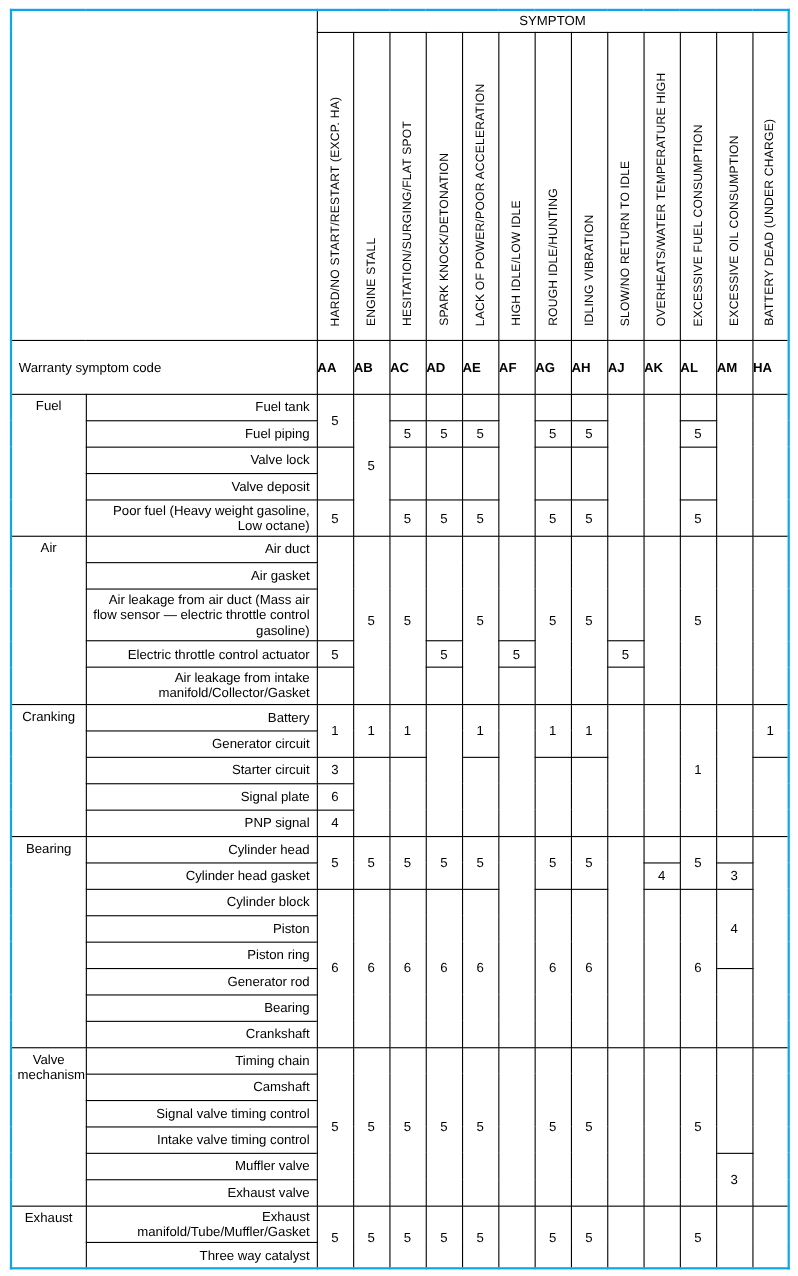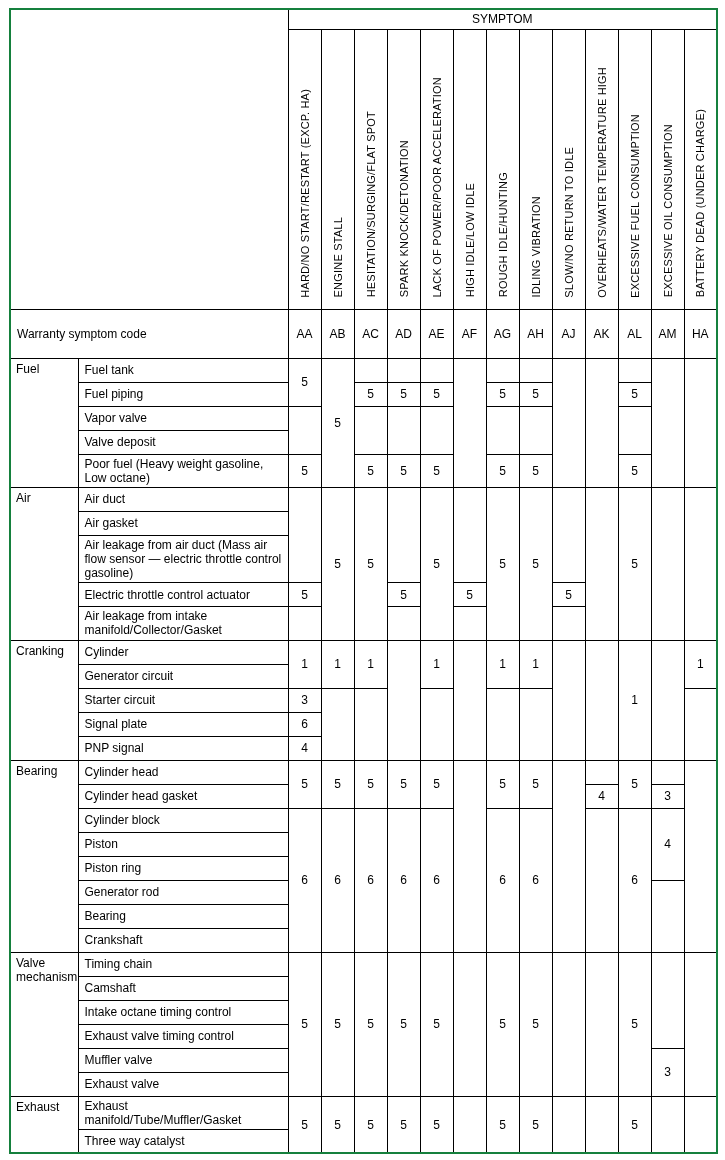--- a/index.html
+++ b/index.html
@@ -8,21 +8,21 @@
     width: 725px; height: 1160px;
     font-family: "Liberation Sans", "DejaVu Sans", sans-serif;
     color: #000;
   }
   .page { padding: 8px 9px; }
 
   table {
     border-collapse: collapse;
     table-layout: fixed;
     width: 707px;
-    border: 2px solid #15803d;
+    border: 2px solid #0ea5e9;
   }
   th, td {
     border: 1px solid #000;
     font-weight: 400;
     padding: 0;
     overflow: hidden;
   }
 
   .corner { background: #fff; }
   .symptom-head {
@@ -47,34 +47,34 @@
   }
   .warranty {
     height: 21px;
     font-size: 12px;
     text-align: left;
     vertical-align: middle;
     padding: 17px 6px;
   }
   .code {
     font-size: 12px;
-    text-align: center;
-    vertical-align: middle;
+    vertical-align: middle;
+    font-weight: bold;
   }
 
   tbody tr { height: 24px; }
   .category {
     vertical-align: top;
-    text-align: left;
+    text-align: center;
     font-size: 12px;
     line-height: 1.2;
     padding: 3px 5px;
   }
   .item {
-    text-align: left;
+    text-align: right;
     font-size: 12px;
     line-height: 1.18;
     padding: 2px 6px;
     vertical-align: middle;
   }
   .val {
     text-align: center;
     vertical-align: middle;
     font-size: 12px;
   }
@@ -159,21 +159,21 @@
         <tr>
           <td class="item">Fuel piping</td>
           <td class="val">5</td>
           <td class="val">5</td>
           <td class="val">5</td>
           <td class="val">5</td>
           <td class="val">5</td>
           <td class="val">5</td>
         </tr>
         <tr>
-          <td class="item">Vapor valve</td>
+          <td class="item">Valve lock</td>
           <td class="val" rowspan="2"></td>
           <td class="val" rowspan="2"></td>
           <td class="val" rowspan="2"></td>
           <td class="val" rowspan="2"></td>
           <td class="val" rowspan="2"></td>
           <td class="val" rowspan="2"></td>
           <td class="val" rowspan="2"></td>
         </tr>
         <tr>
           <td class="item">Valve deposit</td>
@@ -220,21 +220,21 @@
         </tr>
         <tr>
           <td class="item">Air leakage from intake manifold/Collector/Gasket</td>
           <td class="val"></td>
           <td class="val"></td>
           <td class="val"></td>
           <td class="val"></td>
         </tr>
         <tr>
           <td class="category" rowspan="5">Cranking</td>
-          <td class="item">Cylinder</td>
+          <td class="item">Battery</td>
           <td class="val" rowspan="2">1</td>
           <td class="val" rowspan="2">1</td>
           <td class="val" rowspan="2">1</td>
           <td class="val" rowspan="5"></td>
           <td class="val" rowspan="2">1</td>
           <td class="val" rowspan="5"></td>
           <td class="val" rowspan="2">1</td>
           <td class="val" rowspan="2">1</td>
           <td class="val" rowspan="5"></td>
           <td class="val" rowspan="5"></td>
@@ -328,24 +328,24 @@
           <td class="val" rowspan="6"></td>
           <td class="val" rowspan="6"></td>
           <td class="val" rowspan="6">5</td>
           <td class="val" rowspan="4"></td>
           <td class="val" rowspan="6"></td>
         </tr>
         <tr>
           <td class="item">Camshaft</td>
         </tr>
         <tr>
-          <td class="item">Intake octane timing control</td>
-        </tr>
-        <tr>
-          <td class="item">Exhaust valve timing control</td>
+          <td class="item">Signal valve timing control</td>
+        </tr>
+        <tr>
+          <td class="item">Intake valve timing control</td>
         </tr>
         <tr>
           <td class="item">Muffler valve</td>
           <td class="val" rowspan="2">3</td>
         </tr>
         <tr>
           <td class="item">Exhaust valve</td>
         </tr>
         <tr>
           <td class="category" rowspan="2">Exhaust</td>

